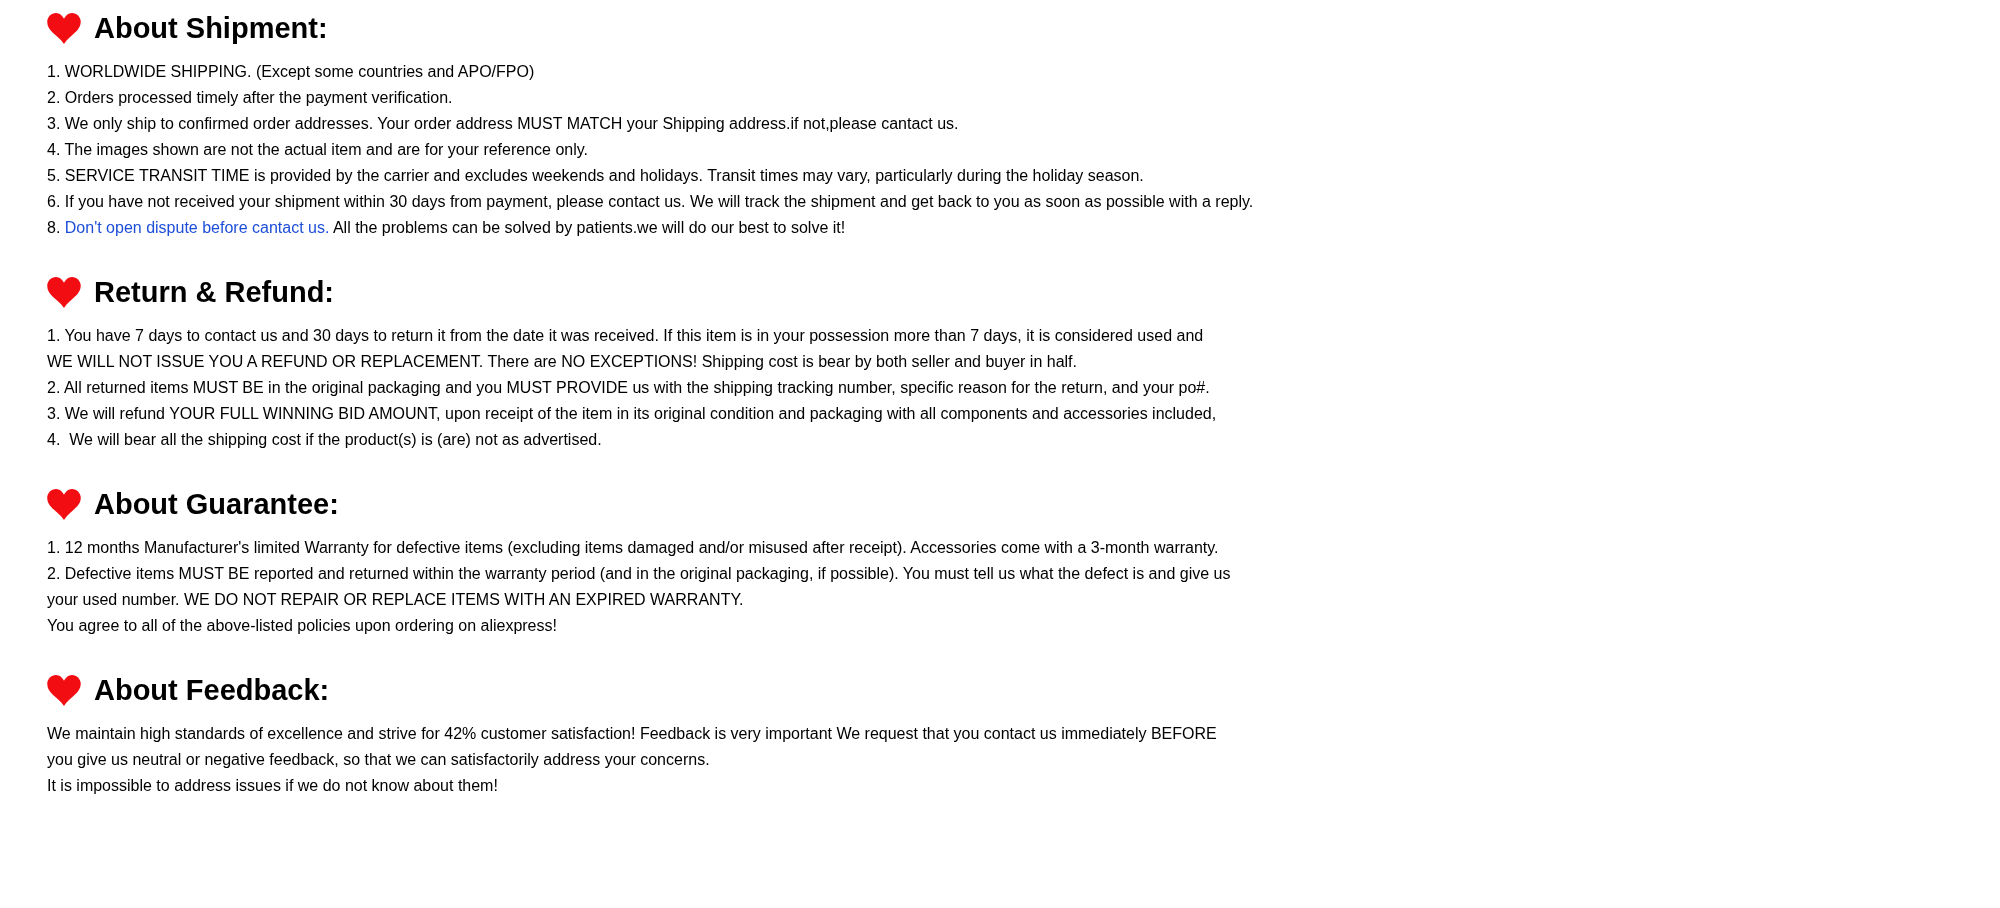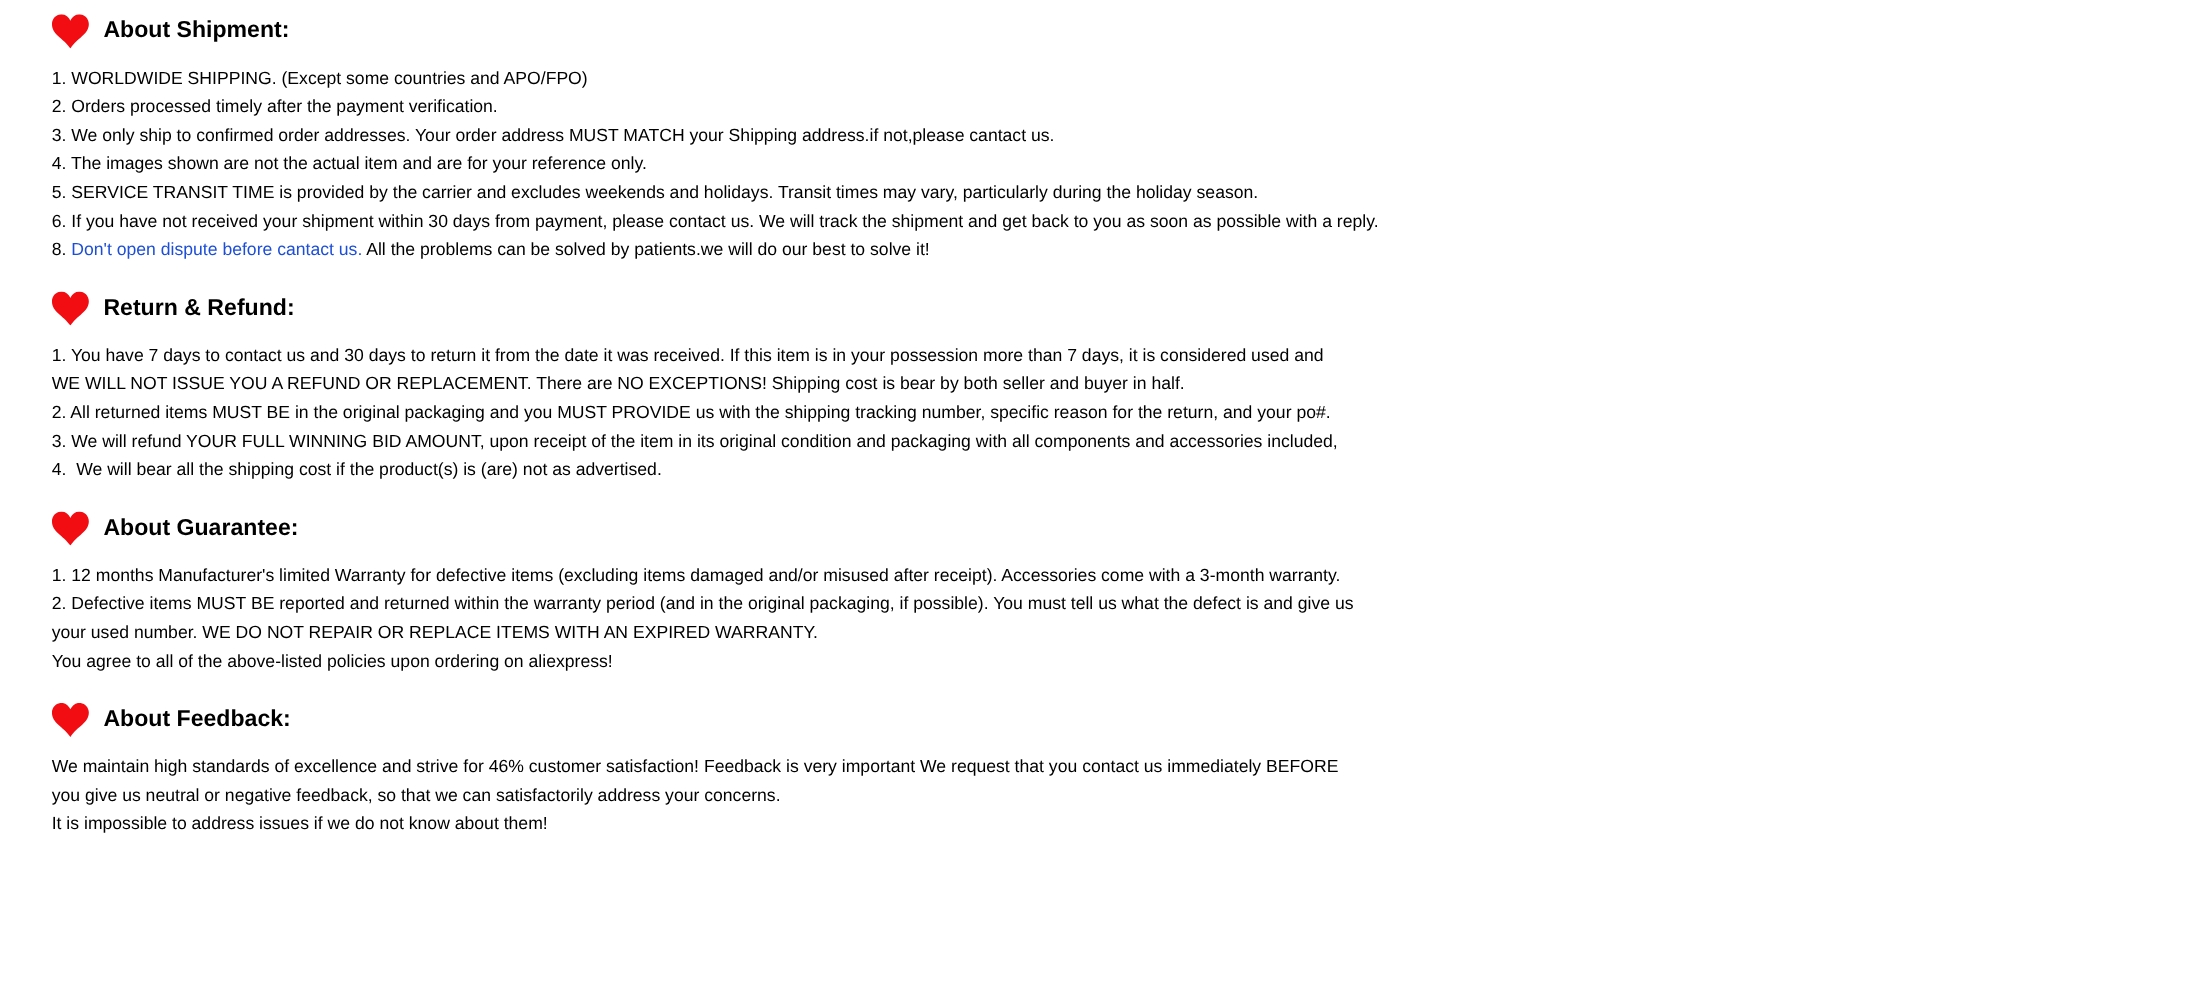--- a/index.html
+++ b/index.html
@@ -14,28 +14,28 @@
     color: #000000;
     overflow: hidden;
   }
   .page {
     padding: 10px 0 0 47px;
   }
   .policy-section {
     margin: 0 0 0 0;
   }
   .policy-section + .policy-section {
-    margin-top: 21px;
+    margin-top: 33px;
   }
   .section-heading {
     display: flex;
     align-items: center;
     gap: 13px;
     margin: 0 0 13px 0;
-    font-size: 21px;
+    font-size: 29px;
     font-weight: bold;
     letter-spacing: 0px;
     line-height: 36px;
   }
   .heart {
     display: inline-flex;
     align-items: center;
     flex: 0 0 auto;
   }
   .heart svg {
@@ -109,18 +109,18 @@
 
   <section class="policy-section">
     <h2 class="section-heading">
       <span class="heart">
         <svg viewBox="0 0 32 29.6" aria-hidden="true">
           <path fill="#f20d12" d="M23.6,0c-3.4,0-6.3,2.7-7.6,5.6C14.7,2.7,11.8,0,8.4,0C3.8,0,0,3.8,0,8.4c0,9.4,9.5,11.9,16,21.2 c6.1-9.3,16-12.1,16-21.2C32,3.8,28.2,0,23.6,0z"></path>
         </svg>
       </span>
       <span>About Feedback:</span>
     </h2>
-    <p class="line">We maintain high standards of excellence and strive for 46% customer satisfaction! Feedback is very important We request that you contact us immediately BEFORE</p>
+    <p class="line">We maintain high standards of excellence and strive for 42% customer satisfaction! Feedback is very important We request that you contact us immediately BEFORE</p>
     <p class="line">you give us neutral or negative feedback, so that we can satisfactorily address your concerns.</p>
     <p class="line">It is impossible to address issues if we do not know about them!</p>
   </section>
 
 </div>
 
 </body></html>

